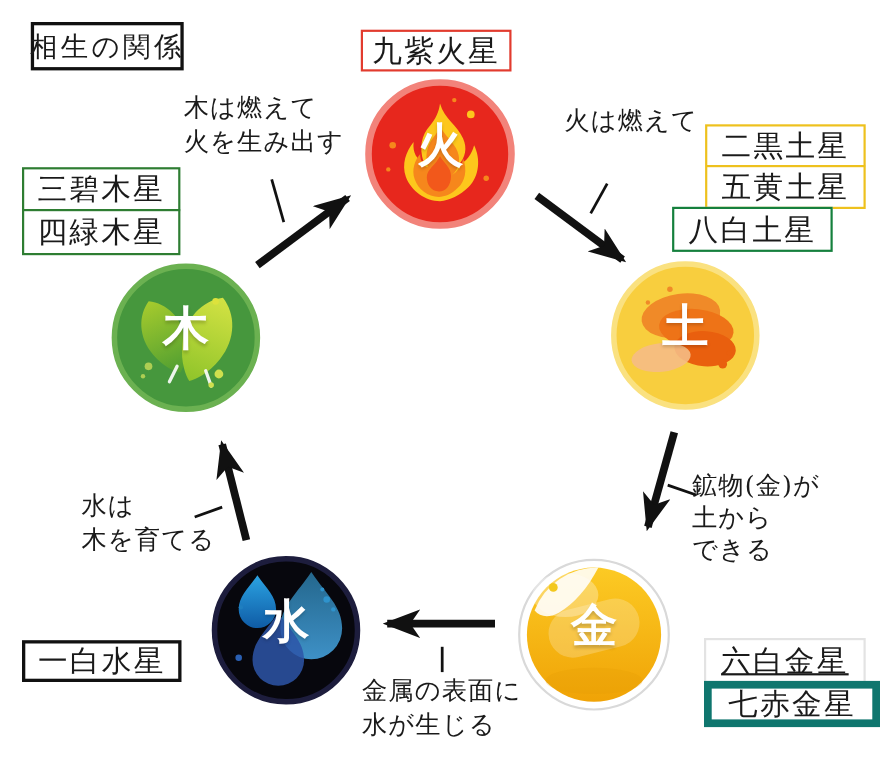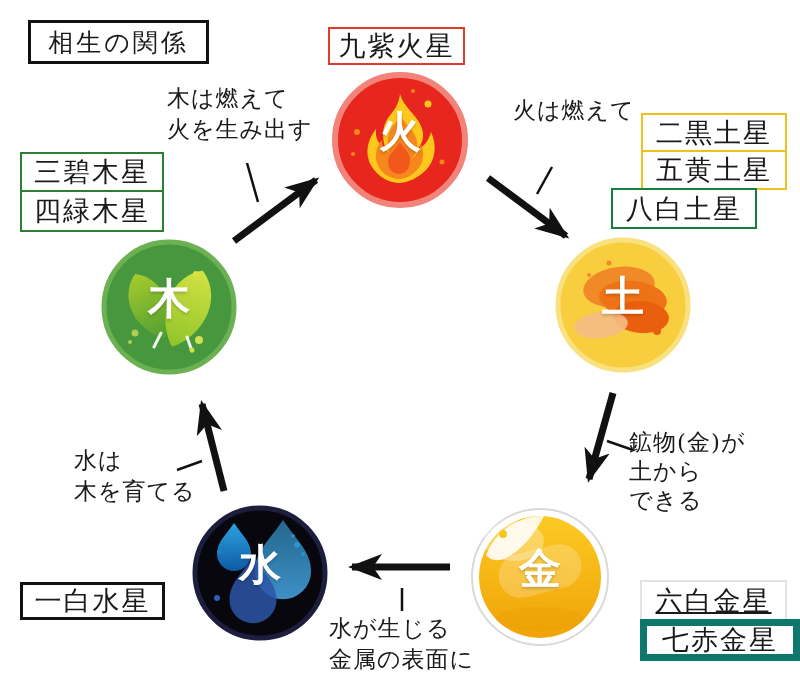--- a/index.html
+++ b/index.html
@@ -6,21 +6,21 @@
   body{
     width:800px;height:700px;position:relative;background:#ffffff;
     font-family:"DejaVu Serif","Liberation Serif",serif;color:#1a1a1a;overflow:hidden;
   }
   .abs{position:absolute;}
   
   .box{
     position:absolute;background:#fff;display:flex;align-items:center;justify-content:center;
     font-size:27px;letter-spacing:2px;white-space:nowrap;box-sizing:border-box;
   }
-  .title-box{left:28px;top:20px;width:181px;height:44px;border:3px solid #111;font-size:25px;letter-spacing:3px;}
+  .title-box{left:28px;top:20px;width:139px;height:44px;border:3px solid #111;font-size:25px;letter-spacing:3px;}
   .fire-box{left:328px;top:27px;width:137px;height:38px;border:2px solid #e23b2e;}
   .wood-box1{left:20px;top:152px;width:144px;height:40px;border:2px solid #2e7d32;}
   .wood-box2{left:20px;top:190px;width:144px;height:42px;border:2px solid #2e7d32;}
   .earth-box1{left:641px;top:113px;width:146px;height:39px;border:2px solid #eec11d;}
   .earth-box2{left:641px;top:150px;width:146px;height:40px;border:2px solid #eec11d;}
   .earth-box3{left:611px;top:188px;width:146px;height:41px;border:2px solid #15803d;justify-content:center;}
   .metal-box1{left:640px;top:580px;width:147px;height:41px;border:2px solid #e3e3e3;text-decoration:underline;}
   .metal-box2{left:640px;top:619px;width:160px;height:42px;border:7px solid #0f766e;justify-content:center;}
   .water-box{left:20px;top:582px;width:145px;height:38px;border:3px solid #111;}
   
@@ -103,22 +103,22 @@
 </div>
 <div class="note note-fe">
   <div>火は燃えて</div>
 </div>
 <div class="note note-em">
   <div>鉱物(金)が</div>
   <div>土から</div>
   <div>できる</div>
 </div>
 <div class="note note-mw">
+  <div>金属の表面に</div>
   <div>水が生じる</div>
-  <div>金属の表面に</div>
 </div>
 <div class="note note-ww">
   <div>水は</div>
   <div>木を育てる</div>
 </div>
 
 <div class="node node-fire">
   <svg width="140" height="140" viewBox="0 0 140 140">
     <circle cx="70" cy="70" r="65" fill="#e7271d" stroke="#f2837a" stroke-width="6"></circle>
     <path d="M70,24 C74,38 86,44 91,56 C95,65 93,73 87,80 C94,77 99,70 101,62 C107,74 106,90 96,100 C88,108 79,112 70,113 C57,113 44,104 39,91 C35,79 39,68 46,59 C45,69 49,75 55,77 C51,64 53,53 61,44 C66,38 69,32 70,24 Z" fill="#fdc71c"></path>

